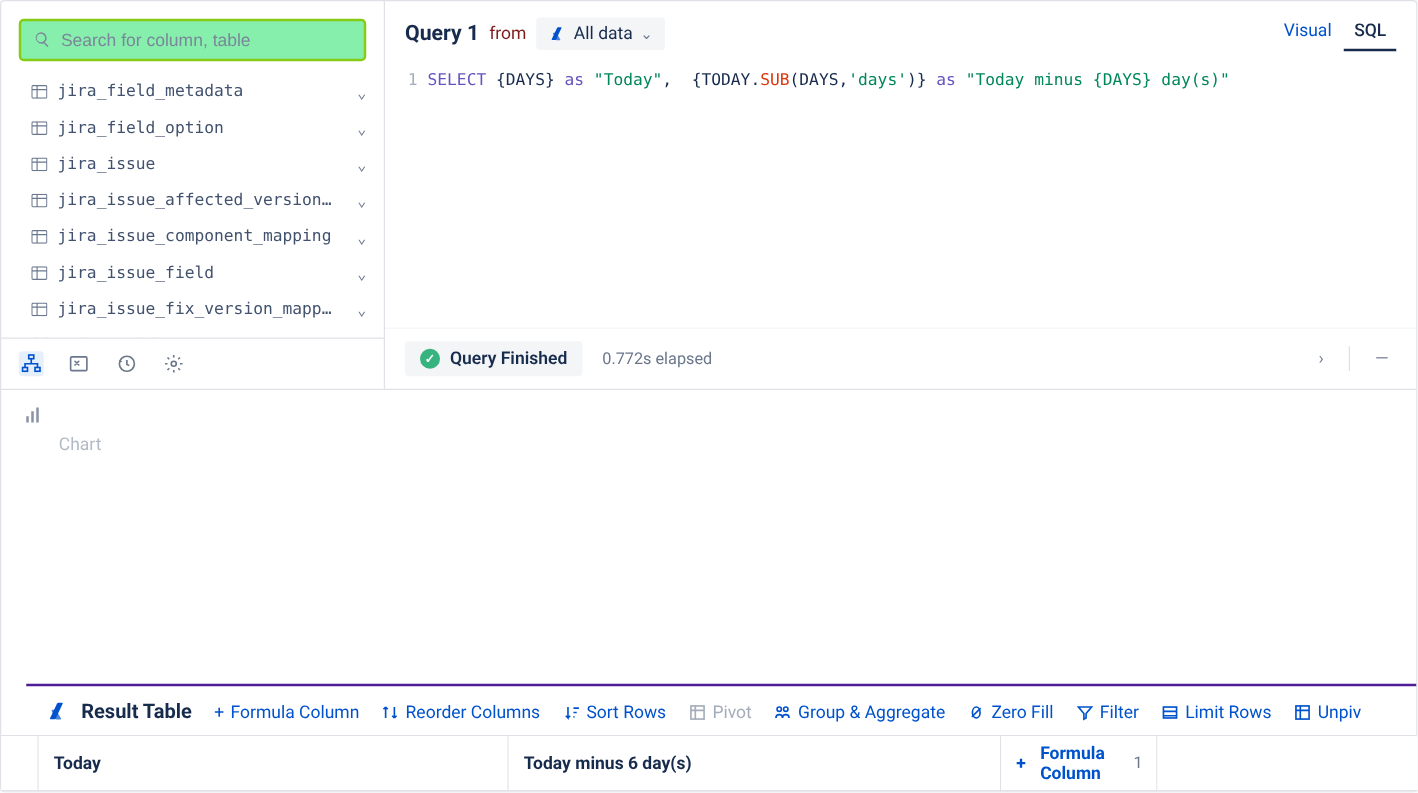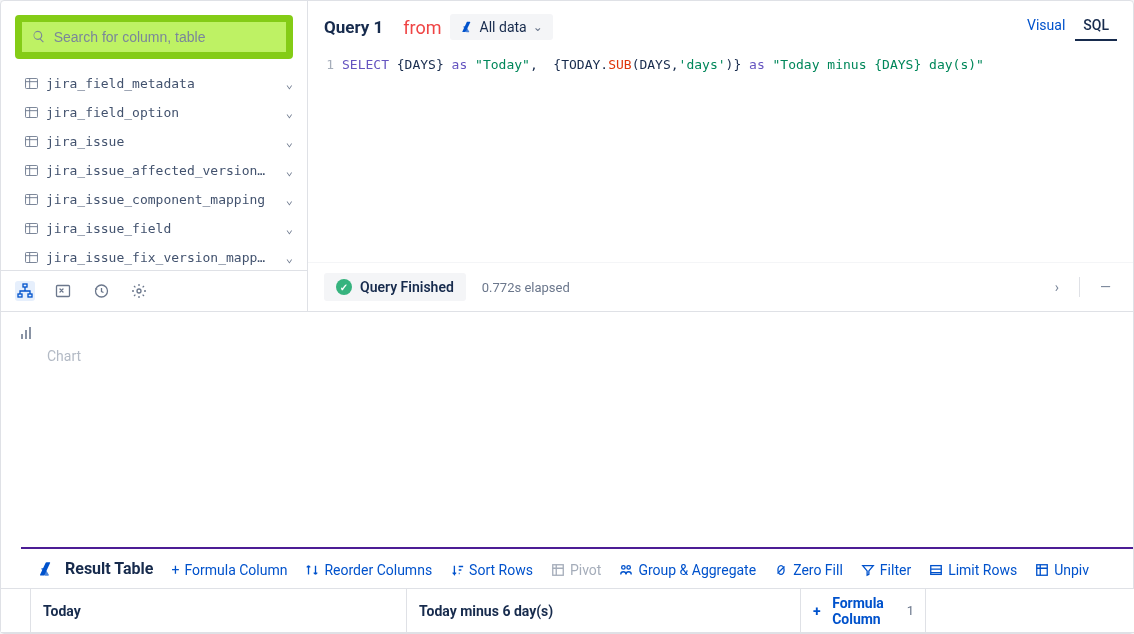--- a/index.html
+++ b/index.html
@@ -31,22 +31,22 @@
       border-right: 1px solid #DFE1E6;
       display: flex;
       flex-direction: column;
     }
     .search-row {
       padding: 14px 14px 10px 14px;
     }
     .search-box {
       display: flex;
       align-items: flex-start;
-      background: #bef264;
-      border: 7px solid #84cc16;
+      background: #86efac;
+      border: 2px solid #84cc16;
       border-radius: 4px;
       padding: 7px 10px;
       gap: 8px;
     }
     .search-box input {
       border: none;
       background: transparent;
       outline: none;
       font-size: 14px;
       color: #5E6C84;
@@ -102,21 +102,21 @@
       display: flex;
       flex-direction: column;
     }
     .editor-header {
       display: flex;
       align-items: center;
       padding: 12px 16px 10px 16px;
       gap: 8px;
     }
     .query-title { font-weight: 700; font-size: 17px; color: #172B4D; }
-    .from-label { color: #ef4444; font-size: 18px; margin-left: 12px; }
+    .from-label { color: #7f1d1d; font-size: 14px; }
     .source-pill {
       display: inline-flex;
       align-items: center;
       gap: 6px;
       background: #F4F5F7;
       border-radius: 3px;
       padding: 5px 10px;
       font-size: 14px;
       color: #172B4D;
       cursor: pointer;

